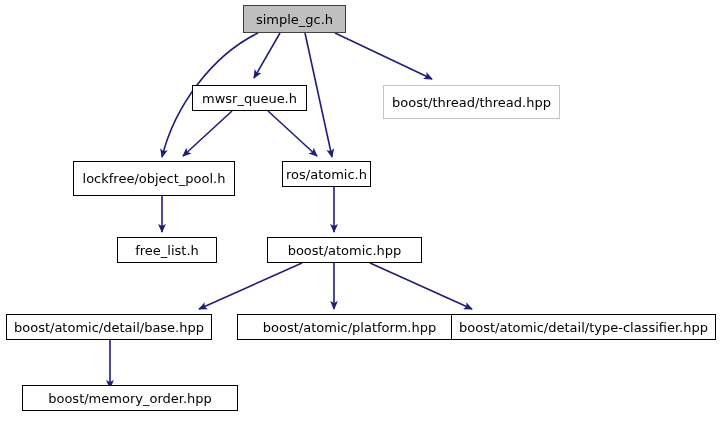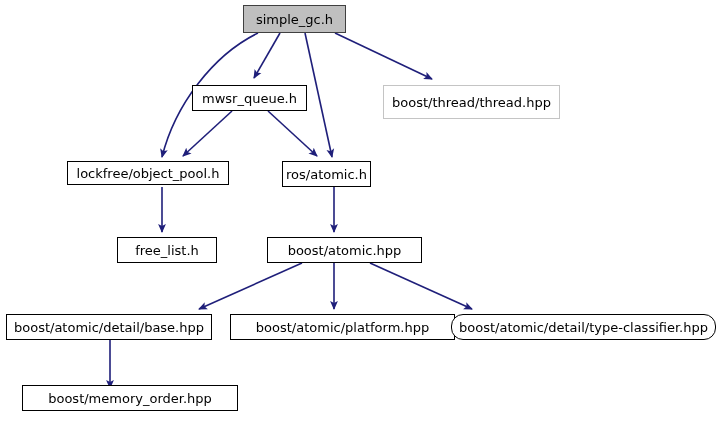--- a/index.html
+++ b/index.html
@@ -78,38 +78,38 @@
   <div id="nodes">
       <div class="node root" style="left: 243px; top: 5px; width: 103px; height: 28px;">
         <span class="node-label">simple_gc.h</span>
       </div>
       <div class="node" style="left: 192px; top: 85px; width: 115px; height: 26px;">
         <span class="node-label">mwsr_queue.h</span>
       </div>
       <div class="node external" style="left: 383px; top: 85px; width: 177px; height: 34px;">
         <span class="node-label">boost/thread/thread.hpp</span>
       </div>
-      <div class="node" style="left: 67px; top: 161px; width: 162px; height: 24px;">
+      <div class="node" style="left: 73px; top: 161px; width: 162px; height: 35px;">
         <span class="node-label">lockfree/object_pool.h</span>
       </div>
       <div class="node" style="left: 282px; top: 161px; width: 89px; height: 26px;">
         <span class="node-label">ros/atomic.h</span>
       </div>
       <div class="node" style="left: 117px; top: 237px; width: 100px; height: 26px;">
         <span class="node-label">free_list.h</span>
       </div>
       <div class="node" style="left: 267px; top: 237px; width: 155px; height: 26px;">
         <span class="node-label">boost/atomic.hpp</span>
       </div>
       <div class="node" style="left: 6px; top: 314px; width: 206px; height: 26px;">
         <span class="node-label">boost/atomic/detail/base.hpp</span>
       </div>
-      <div class="node" style="left: 230px; top: 314px; width: 225px; height: 26px;">
+      <div class="node" style="left: 237px; top: 314px; width: 225px; height: 26px;">
         <span class="node-label">boost/atomic/platform.hpp</span>
       </div>
-      <div class="node" style="left: 451px; top: 314px; width: 265px; height: 26px; border-radius: 12px;">
+      <div class="node" style="left: 451px; top: 314px; width: 265px; height: 26px;">
         <span class="node-label">boost/atomic/detail/type-classifier.hpp</span>
       </div>
       <div class="node" style="left: 22px; top: 385px; width: 216px; height: 26px;">
         <span class="node-label">boost/memory_order.hpp</span>
       </div>
     </div>
 </div>
 
 </body></html>

